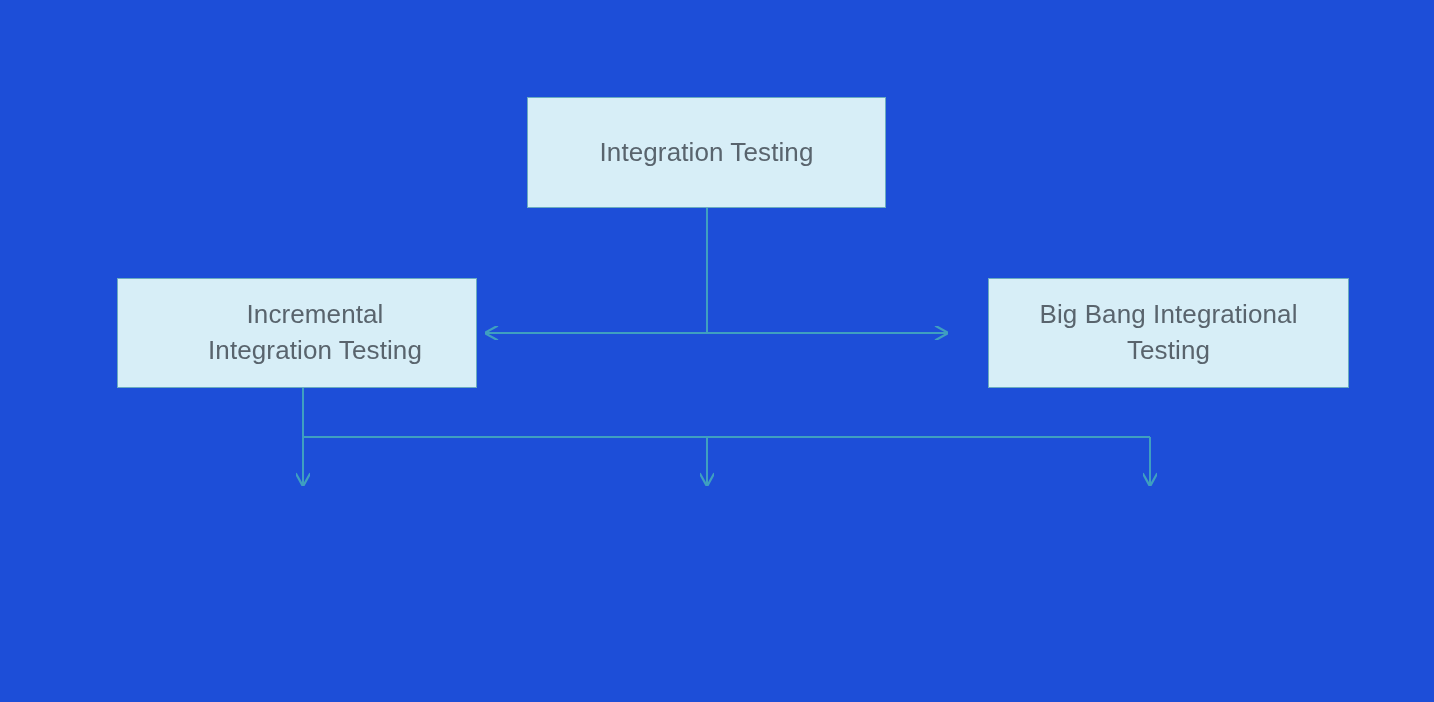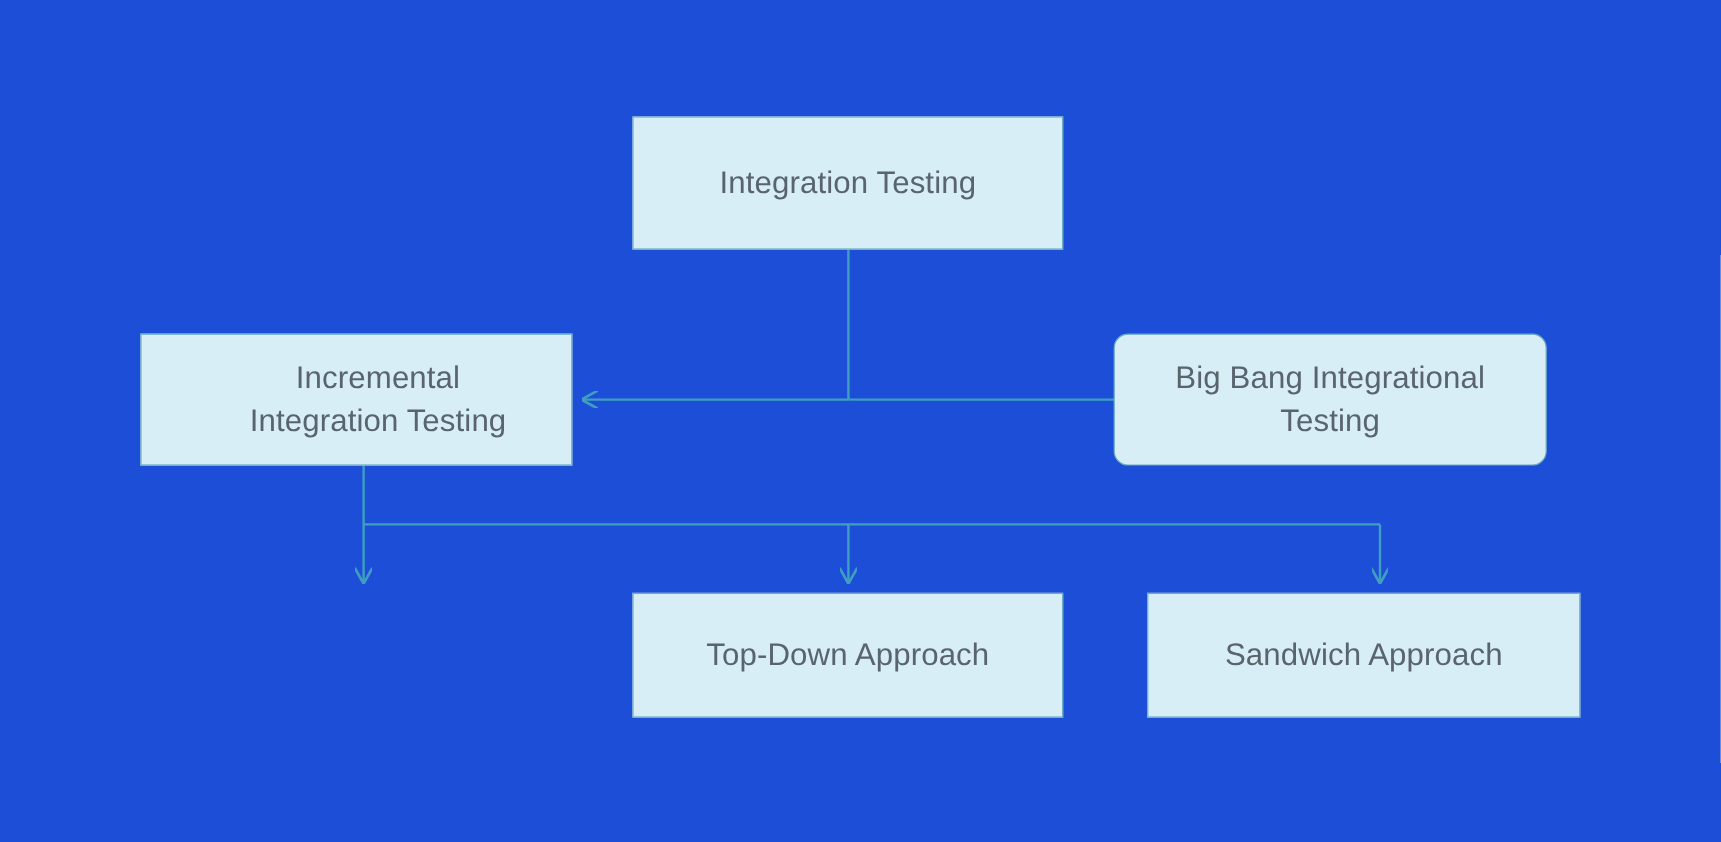--- a/index.html
+++ b/index.html
@@ -40,21 +40,21 @@
     font-size: 26px;
     font-weight: 400;
     line-height: 1.38;
     letter-spacing: 0.1px;
     padding: 0 10px;
     white-space: pre-line;
   }
   
   #node-integration-testing { left: 527px; top: 97px;  width: 359px; height: 111px; }
   #node-incremental        { left: 117px; top: 278px; width: 360px; height: 110px; padding-left: 36px; }
-  #node-bigbang           { left: 928px; top: 278px; width: 361px; height: 110px; border-radius: 12px; }
+  #node-bigbang           { left: 988px; top: 278px; width: 361px; height: 110px; }
   #node-bottom-up         { left: 117px; top: 494px; width: 360px; height: 104px; }
   #node-top-down          { left: 527px; top: 494px; width: 359px; height: 104px; }
   #node-sandwich          { left: 956px; top: 494px; width: 361px; height: 104px; }
 </style>
 </head>
 <body>
 
 <div id="diagram-canvas">
 
   <svg id="connector-layer" viewBox="0 0 1434 702" width="1434" height="702" xmlns="http://www.w3.org/2000/svg">
@@ -90,21 +90,15 @@
     <span class="node-label">Incremental
 Integration Testing</span>
   </div>
 
   <div class="node-box" id="node-bigbang">
     <span class="node-label">Big Bang Integrational
 Testing</span>
   </div>
 
 
-  <div class="node-box" id="node-top-down">
-    <span class="node-label">Top-Down Approach</span>
-  </div>
 
-  <div class="node-box" id="node-sandwich">
-    <span class="node-label">Sandwich Approach</span>
-  </div>
 
 </div>
 
 </body></html>

